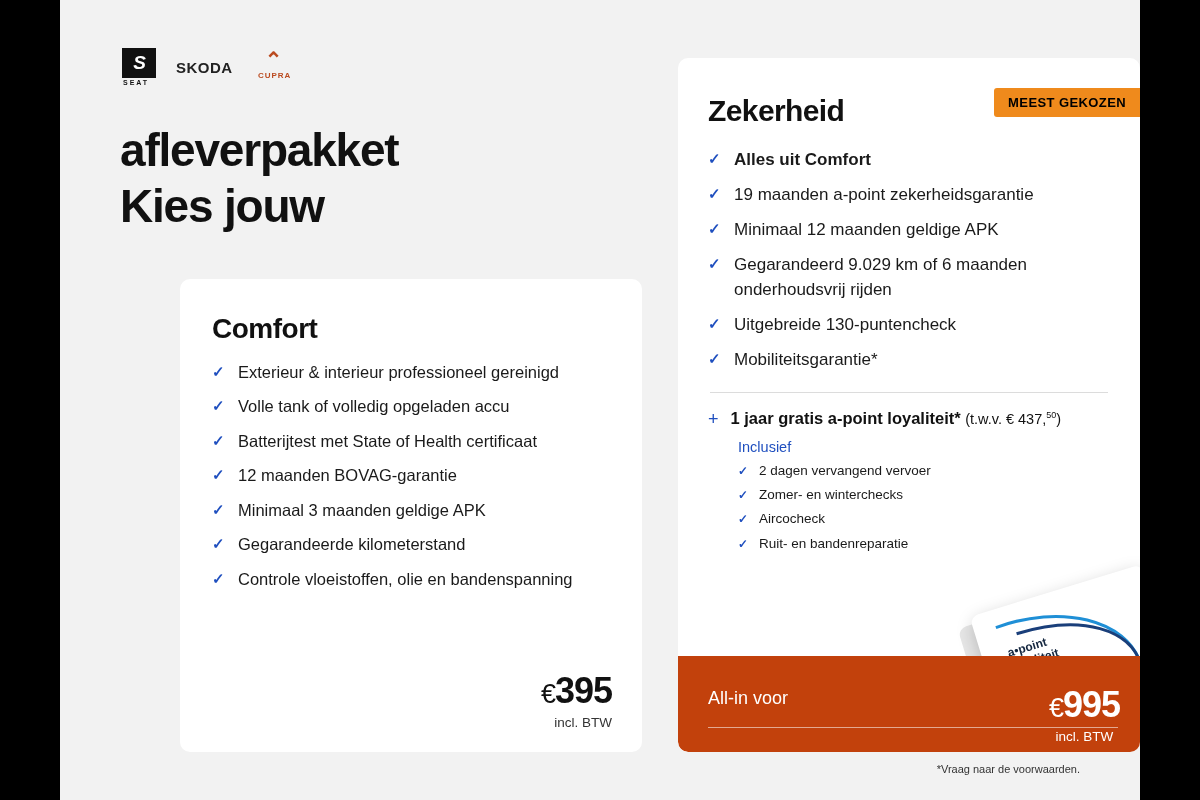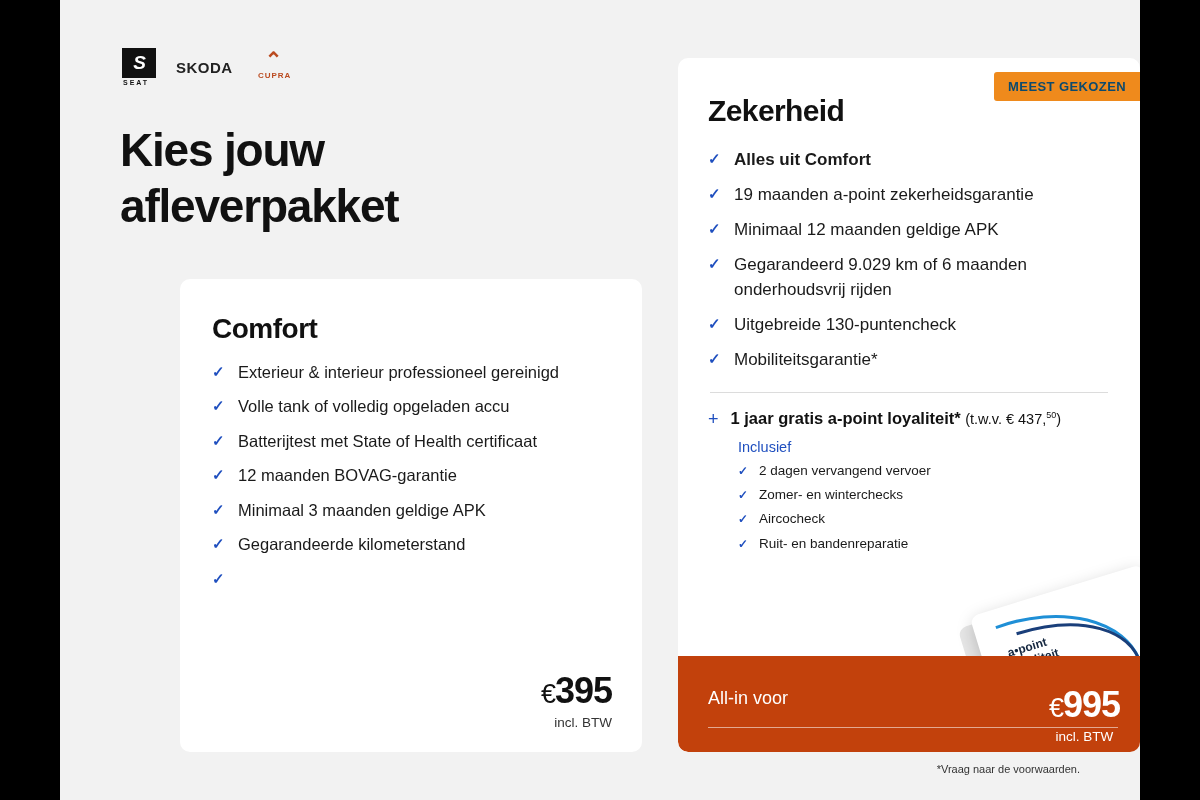--- a/index.html
+++ b/index.html
@@ -143,23 +143,23 @@
 
   
   .card-zeker {
     position: absolute;
     left: 618px; top: 58px;
     width: 462px; height: 694px;
     overflow: hidden;
   }
   .badge {
     position: absolute;
-    right: 0px; top: 14px;
+    right: 0px; top: 30px;
     background: #ef8a1c;
-    color: #0c4a6e;
+    color: #000000;
     font-size: 13px;
     font-weight: 700;
     letter-spacing: 0.4px;
     padding: 7px 14px;
     border-radius: 3px 0 0 3px;
   }
   .zeker-body { padding: 32px 30px 0 30px; }
   .zeker-title {
     font-size: 30px; font-weight: 700; color: #111;
     letter-spacing: -0.6px;
@@ -261,22 +261,22 @@
           <div class="logo-seat-word">SEAT</div>
         </div>
         <div class="logo-skoda">SKODA</div>
         <div class="cupra-wrap">
           <div class="cupra-mark">⌃</div>
           <div class="cupra-word">CUPRA</div>
         </div>
       </div>
 
       <div class="headline">
+        <div>afleverpakket</div>
         <div>Kies jouw</div>
-        <div>afleverpakket</div>
       </div>
     </div>
 
     <div class="card card-comfort">
       <div class="card-title">Comfort</div>
       <ul class="feature-list">
         <li>
           <span class="check">✓</span>
           <span class="feat-text">Exterieur &amp; interieur professioneel gereinigd</span>
         </li>
@@ -295,20 +295,21 @@
         <li>
           <span class="check">✓</span>
           <span class="feat-text">Minimaal 3 maanden geldige APK</span>
         </li>
         <li>
           <span class="check">✓</span>
           <span class="feat-text">Gegarandeerde kilometerstand</span>
         </li>
         <li>
           <span class="check">✓</span>
+          <span class="feat-text">Controle vloeistoffen, olie en bandenspanning</span>
         </li>
       </ul>
       <div class="price-block">
         <div class="price">
           <span class="cur">€</span><span>395</span>
         </div>
         <div class="price-sub">incl. BTW</div>
       </div>
     </div>
 

